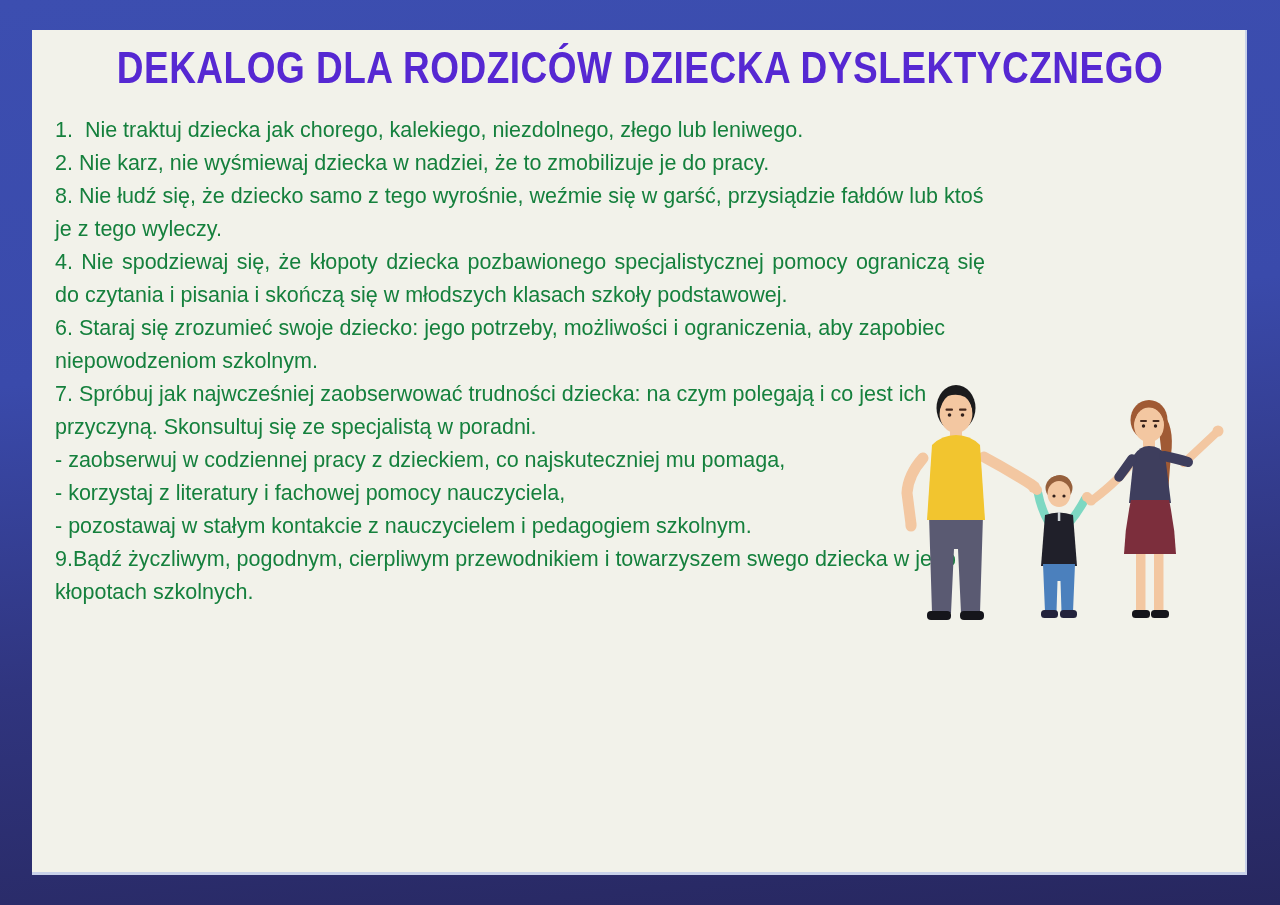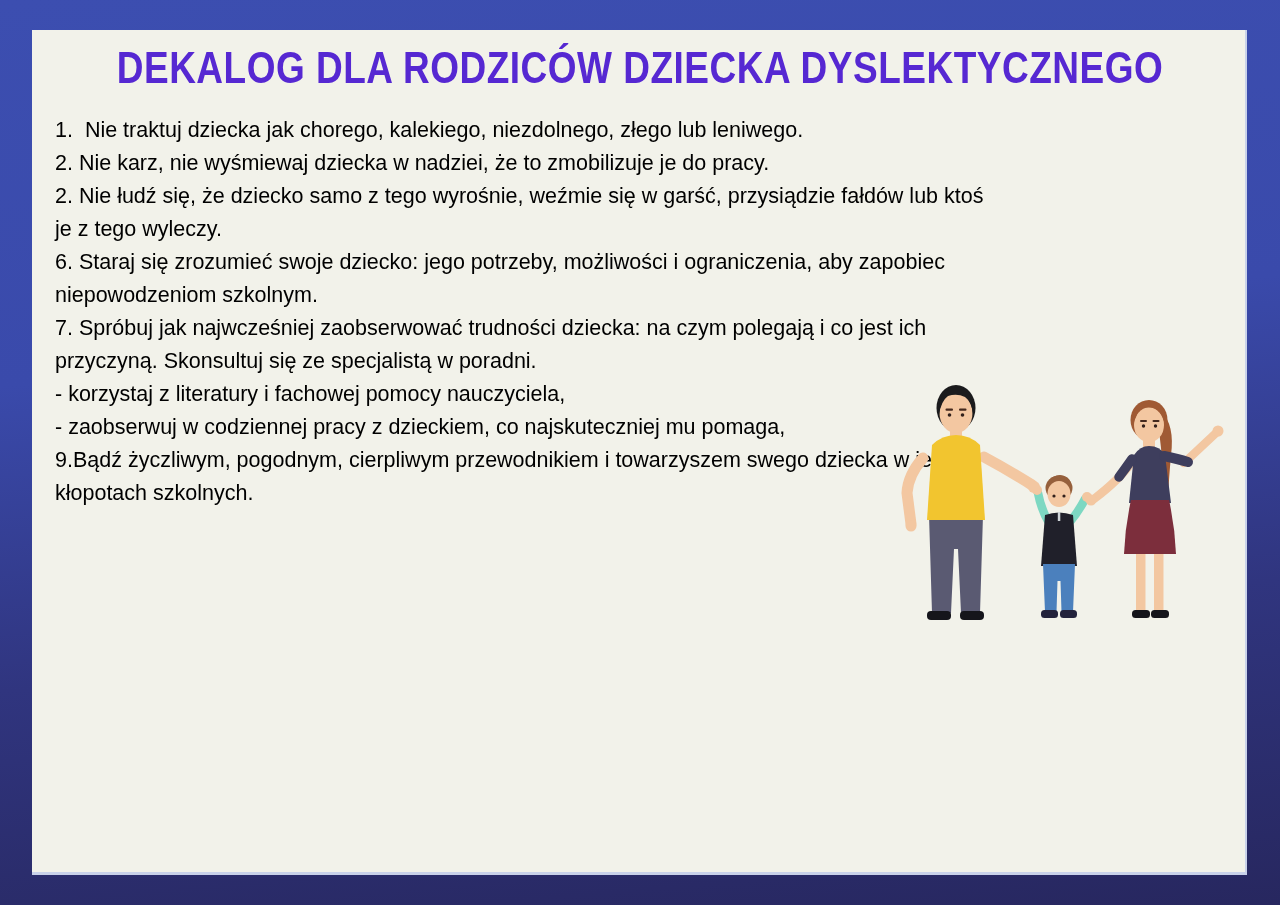--- a/index.html
+++ b/index.html
@@ -14,46 +14,48 @@
     border-right:2px solid #c9d2ea;border-bottom:3px solid #c9d2ea;
   }
   .title{
     position:absolute;left:0;top:44px;width:100%;text-align:center;
     font-size:37px;font-weight:bold;letter-spacing:0.5px;
     transform:scaleY(1.18);transform-origin:top center;
     white-space:nowrap;
   }
   .content{
     position:absolute;left:55px;top:114px;width:930px;
-    font-size:21.5px;line-height:33px;color:#000000;
+    font-size:21.5px;line-height:33px;color:#15803d;
   }
   .content p{margin:0;}
   .content p.justify{text-align:justify;}
   .family{position:absolute;left:898px;top:363px;width:334px;height:262px;}
   .limb{fill:none;stroke-linecap:round;} .w8{stroke-width:8.5;} .w9{stroke-width:9.5;}
   .w10{stroke-width:10;} .w11{stroke-width:11;}
   .eye{fill:#32211c;} .brow{fill:#45291d;}
   .shoe{fill:#15151b;} .shoe2{fill:#23233c;}
   .zipper{fill:#cfd4d8;}
 </style>
 </head>
 <body>
 
 <div class="panel"></div>
 
 <div class="title" style="color: rgb(86, 40, 210);">DEKALOG DLA RODZICÓW DZIECKA DYSLEKTYCZNEGO</div>
 
 <div class="content">
   <p>1.&nbsp; Nie traktuj dziecka jak chorego, kalekiego, niezdolnego, złego lub leniwego.</p>
   <p>2. Nie karz, nie wyśmiewaj dziecka w nadziei, że to zmobilizuje je do pracy.</p>
-  <p>2. Nie łudź się, że dziecko samo z tego wyrośnie, weźmie się w garść, przysiądzie fałdów lub ktoś je z tego wyleczy.</p>
+  <p>8. Nie łudź się, że dziecko samo z tego wyrośnie, weźmie się w garść, przysiądzie fałdów lub ktoś je z tego wyleczy.</p>
+  <p class="justify">4. Nie spodziewaj się, że kłopoty dziecka pozbawionego specjalistycznej pomocy ograniczą się do czytania i pisania i skończą się w młodszych klasach szkoły podstawowej.</p>
   <p>6. Staraj się zrozumieć swoje dziecko: jego potrzeby, możliwości i ograniczenia, aby zapobiec niepowodzeniom szkolnym.</p>
   <p>7. Spróbuj jak najwcześniej zaobserwować trudności dziecka: na czym polegają i co jest ich przyczyną. Skonsultuj się ze specjalistą w poradni.</p>
+  <p>- zaobserwuj w codziennej pracy z dzieckiem, co najskuteczniej mu pomaga,</p>
   <p>- korzystaj z literatury i fachowej pomocy nauczyciela,</p>
-  <p>- zaobserwuj w codziennej pracy z dzieckiem, co najskuteczniej mu pomaga,</p>
+  <p>- pozostawaj w stałym kontakcie z nauczycielem i pedagogiem szkolnym.</p>
   <p>9.Bądź życzliwym, pogodnym, cierpliwym przewodnikiem i towarzyszem swego dziecka w jego kłopotach szkolnych.</p>
 </div>
 
 <svg class="family" viewBox="0 0 334 262">
 
   <g>
     <path class="limb w8" d="M151,160 Q143,146 140,130" stroke="#7dd8c2"></path>
     <path class="limb w8" d="M171,160 Q181,148 187,136" stroke="#7dd8c2"></path>
     <circle cx="139" cy="127" r="5" fill="#f3c7a1"></circle>
     <circle cx="189" cy="134" r="5" fill="#f3c7a1"></circle>

